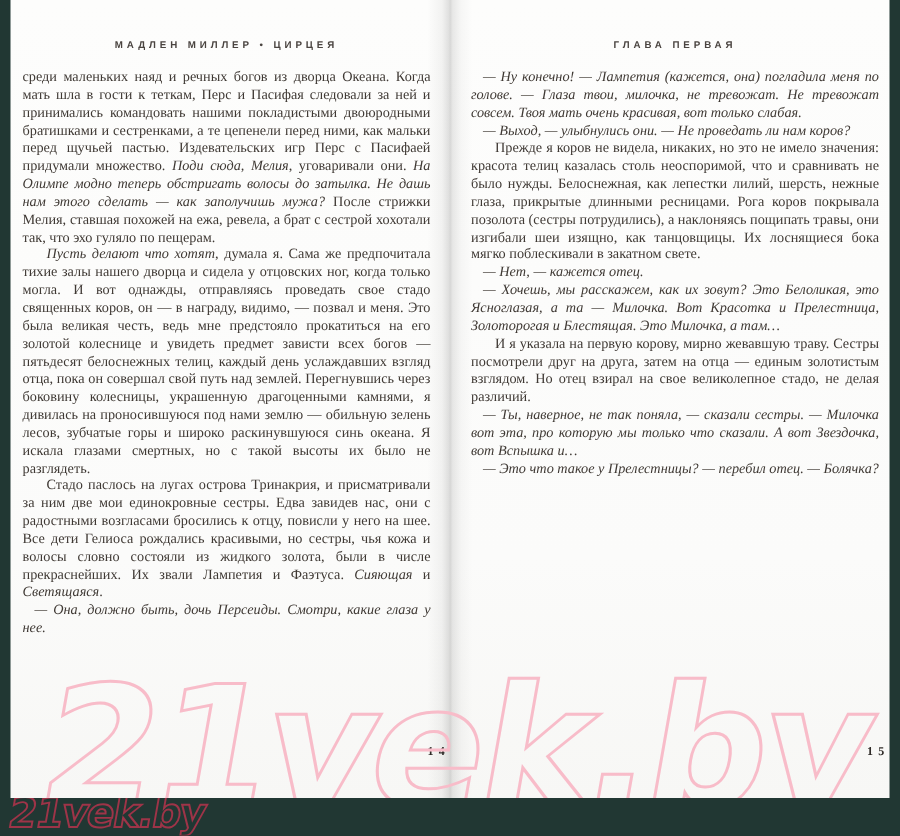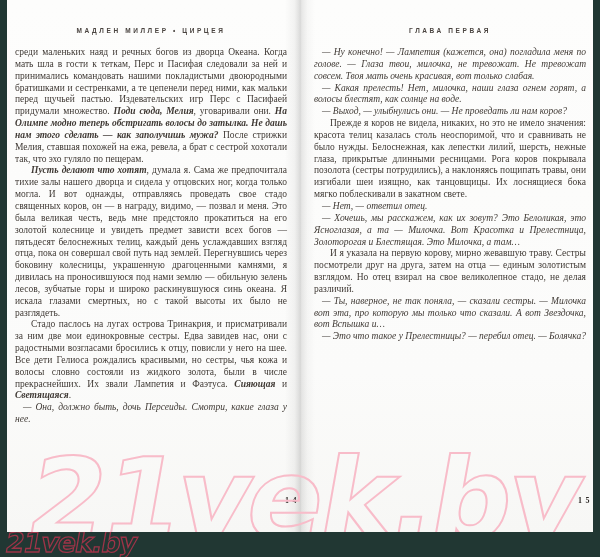--- a/index.html
+++ b/index.html
@@ -51,21 +51,21 @@
     line-height:11.85px;
     color:#3f3934;
     text-align:justify;
     hyphens:auto;
     -webkit-hyphens:auto;
   }
   .body-text p{margin:0;}
   .para.first { text-indent:16px; }
   .para.dialog{ text-indent:8px;font-style:italic;  }
   .para.none  { text-indent:0;    }
-  .it{ font-style:italic;font-weight:bold; }
+  .it{ font-style:italic; }
 
   .folio{
     position:absolute; bottom:27px; left:0; width:100%;
     text-align:right;
     font-family:"Liberation Serif", serif;
     font-size:8px; font-weight:bold;
     letter-spacing:3.5px; text-indent:3.5px;
     color:#2f2b28;
   }
 
@@ -116,24 +116,23 @@
         <p class="para first"><span>Стадо паслось на лугах острова Тринакрия, и присматривали за ним две мои единокровные сестры. Едва завидев нас, они с радостными возгласами бросились к отцу, повисли у него на шее. Все дети Гелиоса рождались красивыми, но сестры, чья кожа и волосы словно состояли из жидкого золота, были в числе прекраснейших. Их звали Лампетия и Фаэтуса. </span><span class="it">Сияющая</span><span> и </span><span class="it">Светящаяся</span><span>.</span></p>
         <p class="para dialog"><span>— Она, должно быть, дочь Персеиды. Смотри, какие глаза у нее.</span></p>
       </div>
     <div class="folio">14</div>
   </div>
 
   <div class="page right">
     <div class="running-head">ГЛАВА ПЕРВАЯ</div>
     <div class="body-text">
         <p class="para dialog"><span>— Ну конечно! — Лампетия (кажется, она) погладила меня по голове. — Глаза твои, милочка, не тревожат. Не тревожат совсем. Твоя мать очень красивая, вот только слабая.</span></p>
-        <p class="para dialog"><span>— Какая прелесть! Нет, милочка, наши глаза огнем горят, а волосы блестят, как солнце на воде.</span></p>
         <p class="para dialog"><span>— Выход, — улыбнулись они. — Не проведать ли нам коров?</span></p>
         <p class="para first"><span>Прежде я коров не видела, никаких, но это не имело значения: красота телиц казалась столь неоспоримой, что и сравнивать не было нужды. Белоснежная, как лепестки лилий, шерсть, нежные глаза, прикрытые длинными ресницами. Рога коров покрывала позолота (сестры потрудились), а наклоняясь пощипать травы, они изгибали шеи изящно, как танцовщицы. Их лоснящиеся бока мягко поблескивали в закатном свете.</span></p>
-        <p class="para dialog"><span>— Нет, — ответил отец.</span></p>
+        <p class="para dialog"><span>— Нет, — кажется отец.</span></p>
         <p class="para dialog"><span>— Хочешь, мы расскажем, как их зовут? Это Белоликая, это Ясноглазая, а та — Милочка. Вот Красотка и Прелестница, Золоторогая и Блестящая. Это Милочка, а там…</span></p>
         <p class="para first"><span>И я указала на первую корову, мирно жевавшую траву. Сестры посмотрели друг на друга, затем на отца — единым золотистым взглядом. Но отец взирал на свое великолепное стадо, не делая различий.</span></p>
         <p class="para dialog"><span>— Ты, наверное, не так поняла, — сказали сестры. — Милочка вот эта, про которую мы только что сказали. А вот Звездочка, вот Вспышка и…</span></p>
         <p class="para dialog"><span>— Это что такое у Прелестницы? — перебил отец. — Болячка?</span></p>
       </div>
     <div class="folio">15</div>
   </div>
 
   <div class="gutter"></div>
 

